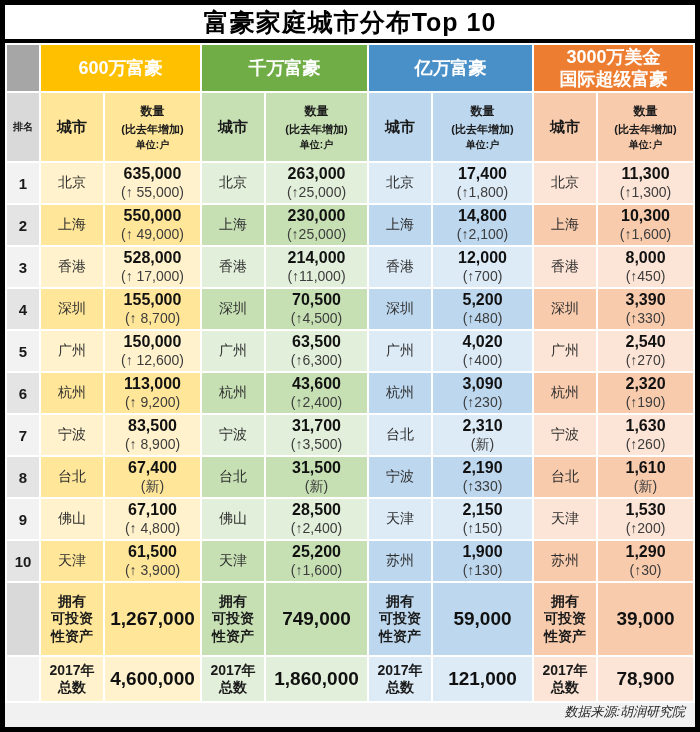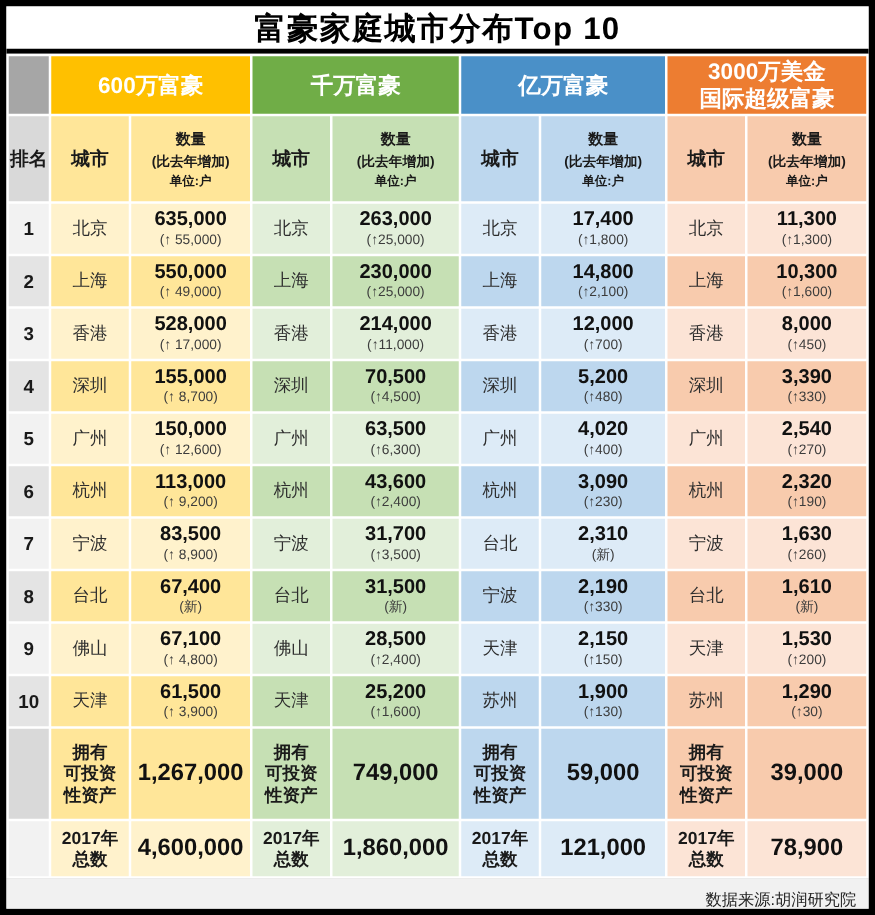--- a/index.html
+++ b/index.html
@@ -17,49 +17,49 @@
   
   tr.ghr th { height:46px; font-size:18px; font-weight:bold; color:#fff; line-height:1.25; }
   th.corner { background:#a6a6a6; }
   th.gh0 { background:#FFC000; }
   th.gh1 { background:#70AD47; }
   th.gh2 { background:#4A90C8; }
   th.gh3 { background:#ED7D31; font-size:17px; }
 
   
   tr.chr th { height:68px; color:#1a1a1a; }
-  th.rank-h { background:#D9D9D9; font-size:15px; font-weight:bold; }
+  th.rank-h { background:#D9D9D9; font-size:10px; font-weight:bold; }
   .city-h { font-size:15px; font-weight:bold; }
   .qty-main { font-size:12px; font-weight:bold; }
   .qty-sub  { font-size:11px; font-weight:bold; margin-top:2px; }
   .qty-unit { font-size:10px; font-weight:bold; margin-top:1px; }
 
   
   tr.dk .g0 { background:#FFE699; } tr.lt .g0 { background:#FFF2CC; }
   tr.dk .g1 { background:#C6E0B4; } tr.lt .g1 { background:#E2EFDA; }
   tr.dk .g2 { background:#BDD7EE; } tr.lt .g2 { background:#DDEBF7; }
   tr.dk .g3 { background:#F8CBAD; } tr.lt .g3 { background:#FCE4D6; }
   tr.dk .rank { background:#E4E4E4; } tr.lt .rank { background:#F2F2F2; }
   .rkd { background:#D9D9D9 !important; }
 
   
   tr.dr td { height:40px; }
   td.rank { font-size:15px; font-weight:bold; color:#1a1a1a; }
   td.city { font-size:14px; color:#2e2e2e;text-align:center; }
   td.qty .val { font-size:16px; font-weight:bold; color:#111; line-height:1.15; }
-  td.qty .chg { font-size:11px; color:#3c3c3c; line-height:1.2; margin-top:1px; }
+  td.qty .chg { font-size:14px; color:#3c3c3c; line-height:1.2; margin-top:1px; }
 
   
   tr.sum td { height:72px; }
   tr.sum2 td { height:44px; }
   td.lbl { font-size:14px; font-weight:bold; color:#1a1a1a; line-height:1.25; }
   td.sumval { font-size:19px; font-weight:bold; color:#111;margin-left:37px; }
 
-  .footer { flex:1 1 auto; background:#F1F1F1; display:flex; align-items:flex-end;
-            justify-content:flex-end; padding-right:10px; min-height:26px; }
+  .footer { flex:1 1 auto; background:#F1F1F1; display:flex; align-items:flex-start;
+            justify-content:flex-end; padding-right:10px; min-height:26px;font-style:italic; }
   .footer span { font-size:13px; color:#222; }
 </style>
 </head>
 <body>
 
 <div class="frame">
 
   <div class="title-bar">
     <h1>富豪家庭城市分布Top 10</h1>
   </div>

